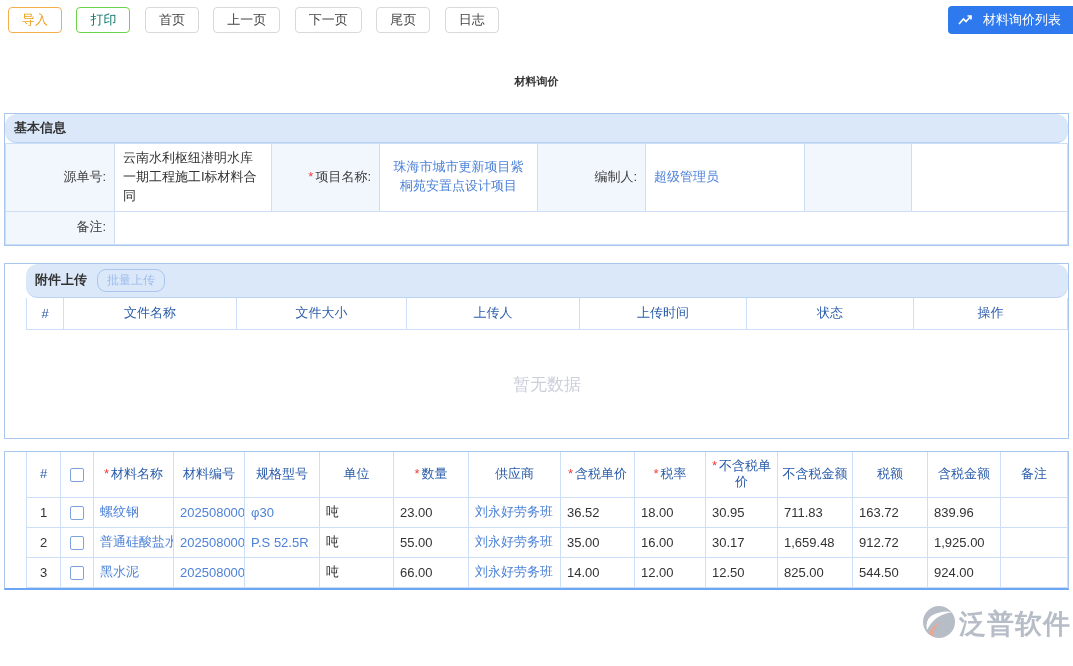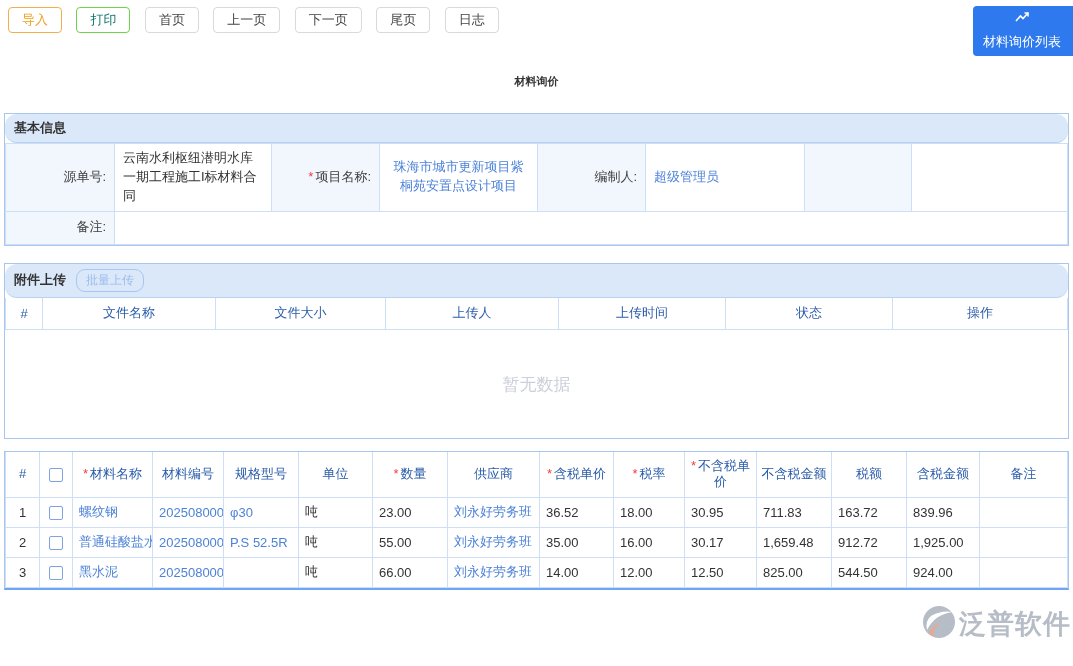--- a/index.html
+++ b/index.html
@@ -8,36 +8,36 @@
 
   
   .toolbar { position:relative; height:38px; padding:7px 8px; }
   .btn { display:inline-block; margin-right:10px; padding:4px 13px; font-size:13px;
     line-height:16px; border:1px solid #d9d9d9; border-radius:4px; background:#fff;
     color:#444; cursor:pointer; }
   .btn-orange { border-color:#f3b04a; color:#f0a020; }
   .btn-green  { border-color:#6fd34a; color:#0f766e; }
   .btn-primary { position:absolute; right:0; top:6px; display:inline-flex; align-items:center;
     gap:10px; padding:5px 12px 5px 10px; font-size:13px; color:#fff; background:#2e79ed;
-    border:none; border-radius:4px 0 0 4px; cursor:pointer;flex-direction:column; }
+    border:none; border-radius:4px 0 0 4px; cursor:pointer; }
   .btn-primary svg { display:block; }
 
   
   .page-title { text-align:center; font-size:11px; font-weight:bold; color:#333;
     margin:36px 0 24px; }
 
   
   .panel { margin:0 4px; border:1px solid #a9c6ec; background:#fff; }
   .panel-header { display:flex; align-items:center; gap:10px; background:#dbe8fa;
     padding:5px 9px; font-size:13px; font-weight:bold; color:#333;
     border-bottom:1px solid #b9d2f0;border-radius:12px; }
   .mini-btn { font-weight:normal; font-size:12px; padding:2px 9px; background:transparent;
     border:1px solid #a9c6ef; border-radius:9px; color:#9cbcec; cursor:pointer; }
   .mini-btn.active { border-color:#3377ef; color:#3377ef; }
-  .panel + .panel { margin-top:0; }
+  .panel + .panel { margin-top:0;padding-left:21px; }
 
   table { width:100%; border-collapse:collapse; table-layout:fixed; }
 
   
   .info-table td { border:1px solid #cddff6; font-size:13px; vertical-align:middle;
     padding:5px 8px; line-height:1.45; }
   .info-table .lbl { background:#f2f6fd; text-align:right; color:#404040; }
   .info-table .val { background:#fff; color:#333; }
   .info-table tr.r1 td, .info-table tr.r2 td { height:52px; }
   .info-table tr.r3 td { height:33px;margin-top:45px; }

